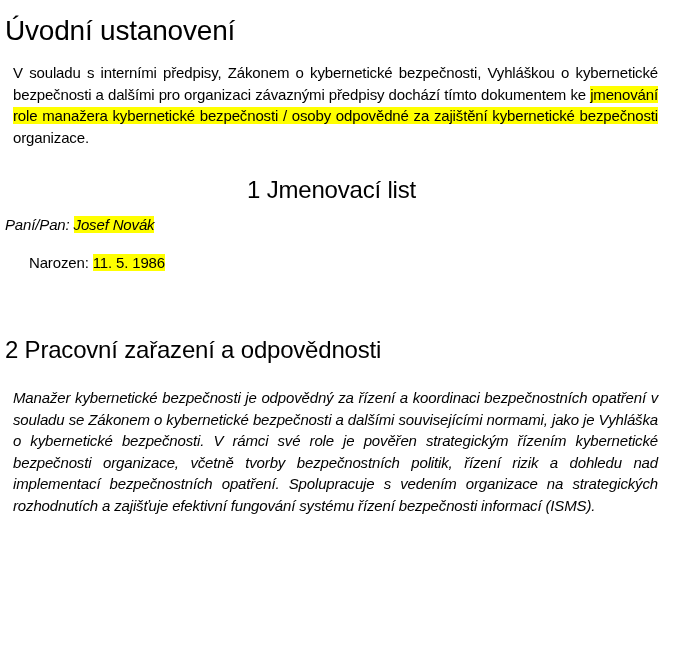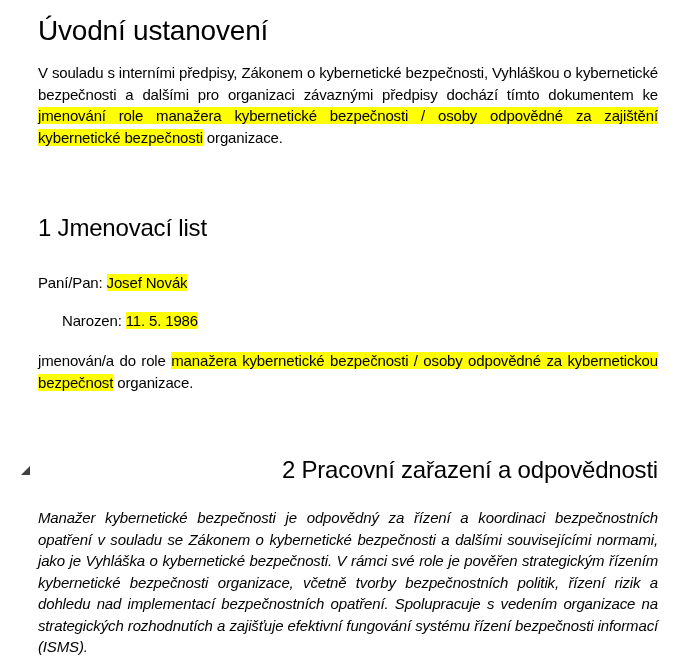--- a/index.html
+++ b/index.html
@@ -5,47 +5,47 @@
   * { margin: 0; padding: 0; box-sizing: border-box; }
   html, body { background: #ffffff; }
   body {
     font-family: "Liberation Sans", "DejaVu Sans", sans-serif;
     color: #000000;
   }
   .page {
     width: 679px;
     height: 663px;
     background: #ffffff;
-    padding: 14px 21px 0 38px;
+    padding: 14px 21px 0 5px;
     overflow: hidden;
     position: relative;
   }
   .doc-title {
     font-size: 28px;
     font-weight: 400;
     line-height: 34px;
     letter-spacing: -0.2px;
   }
   .section-heading {
     font-size: 24px;
     font-weight: 400;
     line-height: 29px;
     letter-spacing: -0.2px;
     position: relative;
   }
-  .heading-1 { margin-top: 65px; }
-  .heading-2 { margin-top: 62px; text-align: right; }
+  .heading-1 { margin-top: 27px; text-align: center; }
+  .heading-2 { margin-top: 62px; }
   .body-text {
     font-size: 15px;
     line-height: 21.5px;
     letter-spacing: -0.15px;
   }
-  .justified { text-align: justify; }
+  .justified { text-align: justify; margin-left: 8px; }
   .intro-para { margin-top: 14px; }
-  .field-line-1 { margin-top: 30px; }
+  .field-line-1 { margin-top: 10px; font-style: italic; }
   .field-line-2 { margin-top: 16px; margin-left: 24px; }
   .field-line-3 { margin-top: 15px; }
   .appointment-para { margin-top: 19px; }
   .section2-para { margin-top: 23px; font-style: italic; }
   .hl {
     background: #ffff00;
   }
   .collapse-icon {
     position: absolute;
     left: -17px;
@@ -65,21 +65,20 @@
 
   <p class="body-text justified intro-para"><span>V souladu s interními předpisy, Zákonem o kybernetické bezpečnosti, Vyhláškou o kybernetické bezpečnosti a dalšími pro organizaci závaznými předpisy dochází tímto dokumentem ke </span><span class="hl">jmenování role manažera kybernetické bezpečnosti / osoby odpovědné za zajištění kybernetické bezpečnosti</span><span> organizace.</span></p>
 
   <h2 class="section-heading heading-1">1 Jmenovací list</h2>
 
   <p class="body-text field-line-1"><span>Paní/Pan: </span><span class="hl">Josef Novák</span></p>
 
   <p class="body-text field-line-2"><span>Narozen: </span><span class="hl">11. 5. 1986</span></p>
 
 
-  <p class="body-text justified appointment-para"><span>jmenován/a do role </span><span class="hl">manažera kybernetické bezpečnosti / osoby odpovědné za kybernetickou bezpečnost</span><span> organizace.</span></p>
 
   <h2 class="section-heading heading-2"><span class="collapse-icon">
         <svg width="9" height="9" viewBox="0 0 9 9">
           <polygon points="9,0 9,9 0,9" fill="#404040"></polygon>
         </svg>
       </span><span>2 Pracovní zařazení a odpovědnosti</span></h2>
 
   <p class="body-text justified section2-para">Manažer kybernetické bezpečnosti je odpovědný za řízení a koordinaci bezpečnostních opatření v souladu se Zákonem o kybernetické bezpečnosti a dalšími souvisejícími normami, jako je Vyhláška o kybernetické bezpečnosti. V rámci své role je pověřen strategickým řízením kybernetické bezpečnosti organizace, včetně tvorby bezpečnostních politik, řízení rizik a dohledu nad implementací bezpečnostních opatření. Spolupracuje s vedením organizace na strategických rozhodnutích a zajišťuje efektivní fungování systému řízení bezpečnosti informací (ISMS).</p>
 
 </div>

